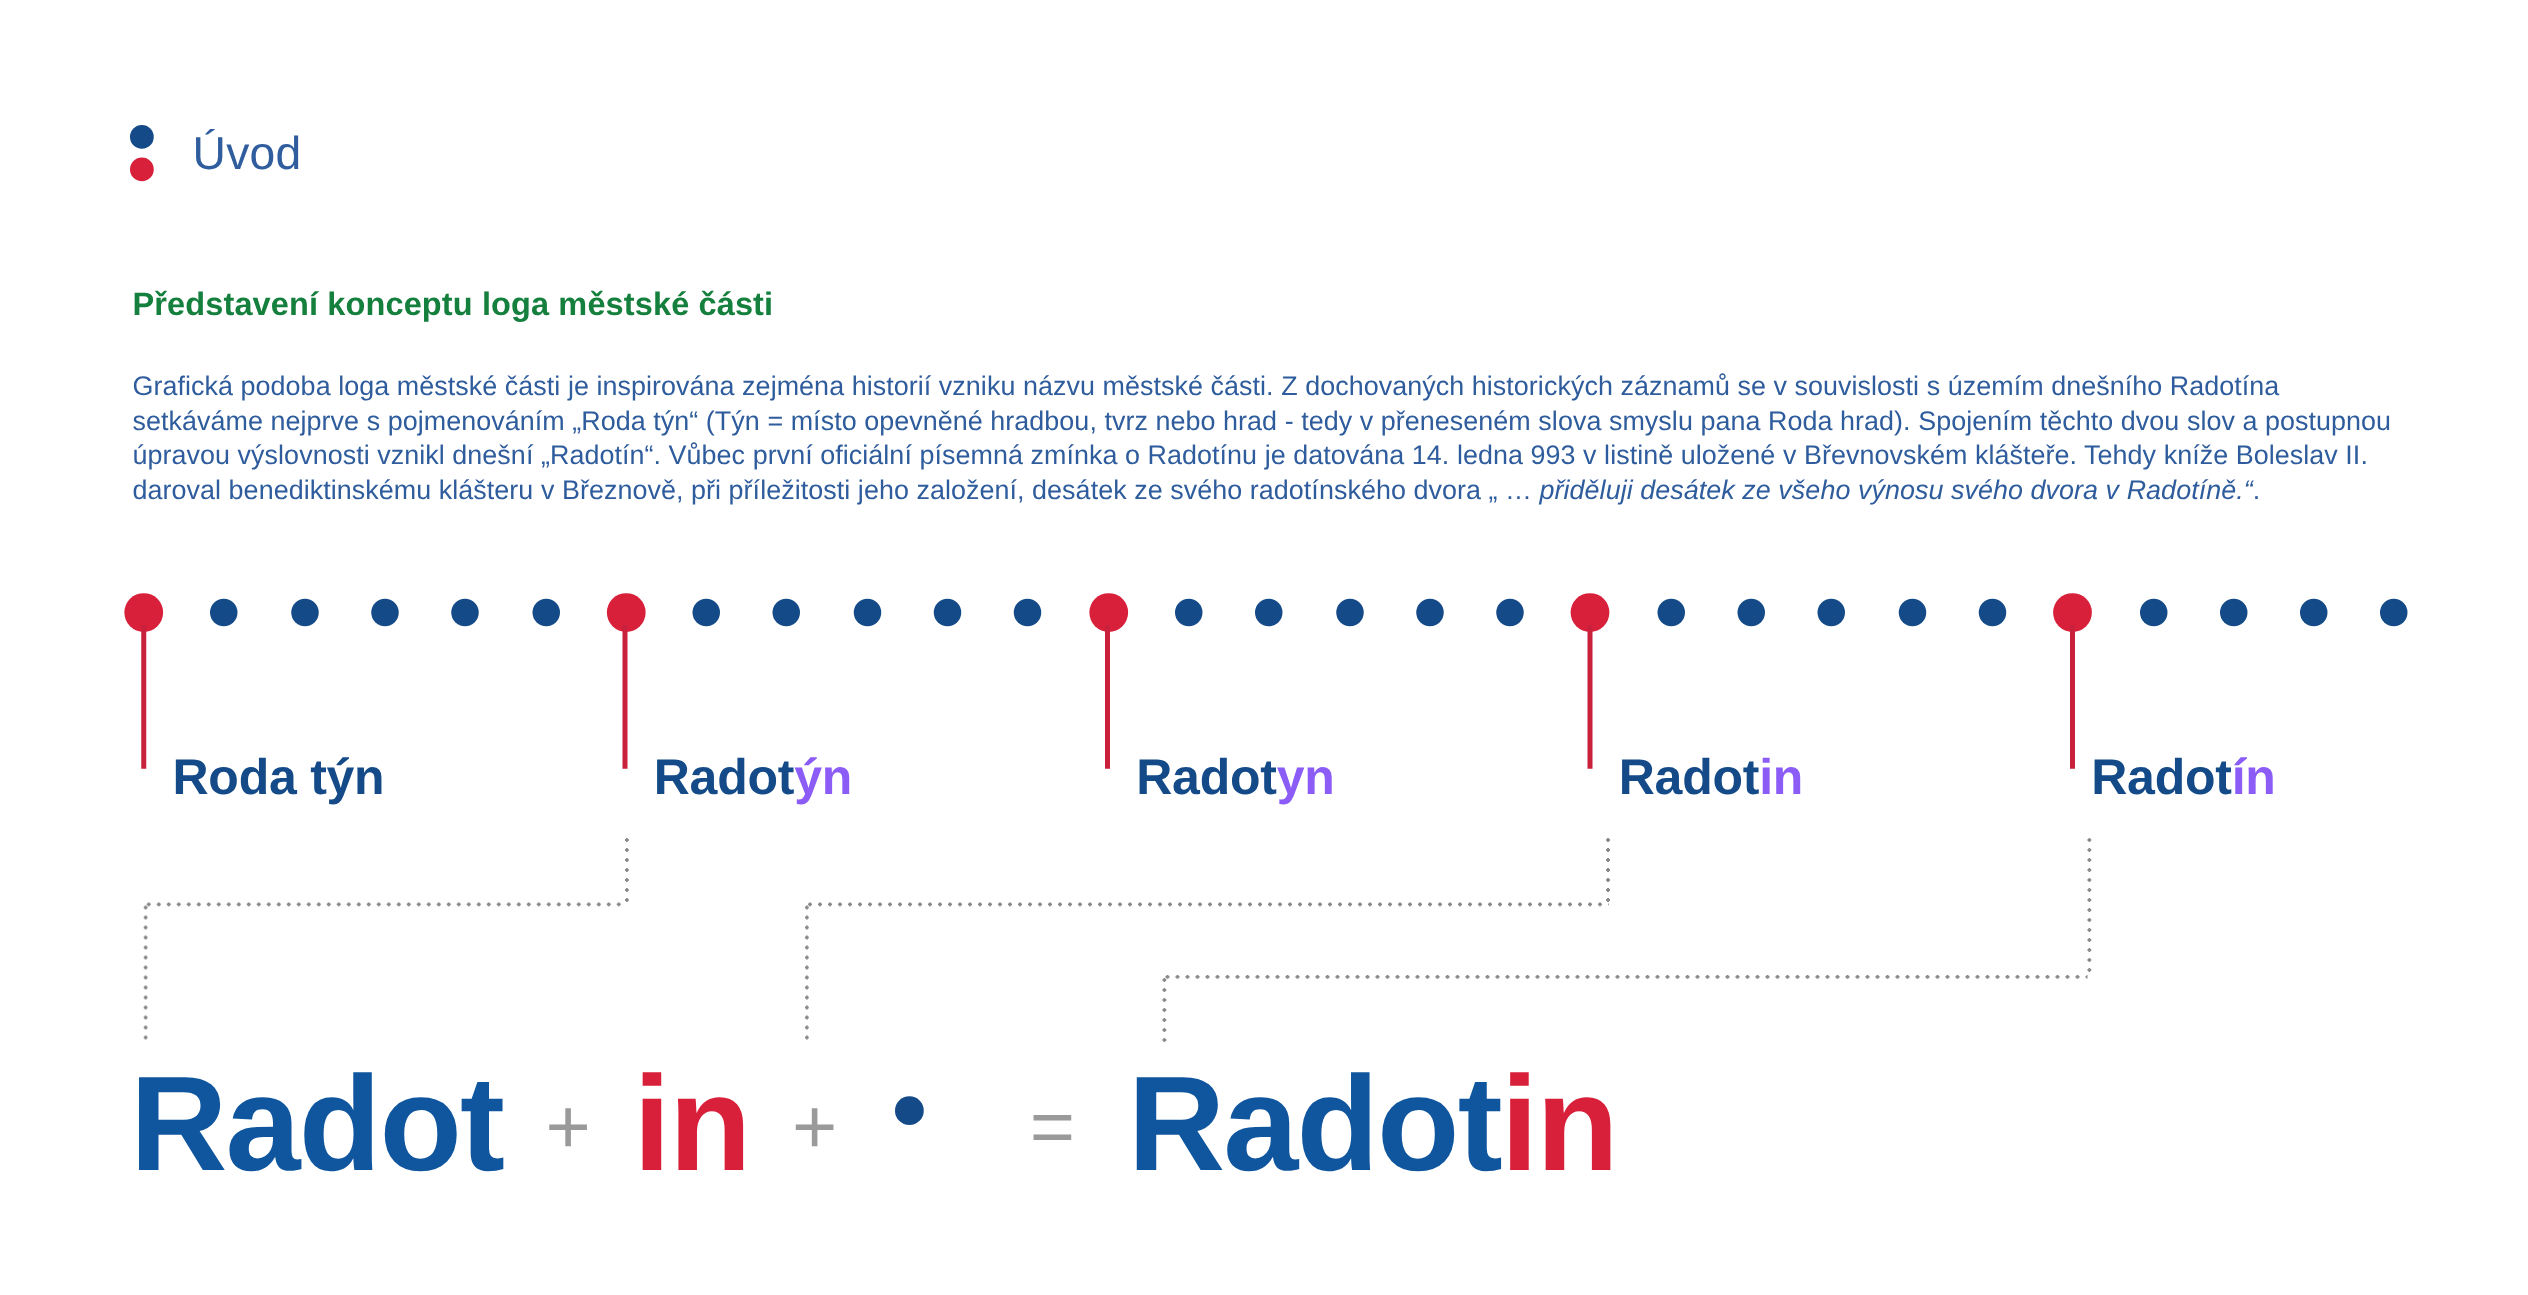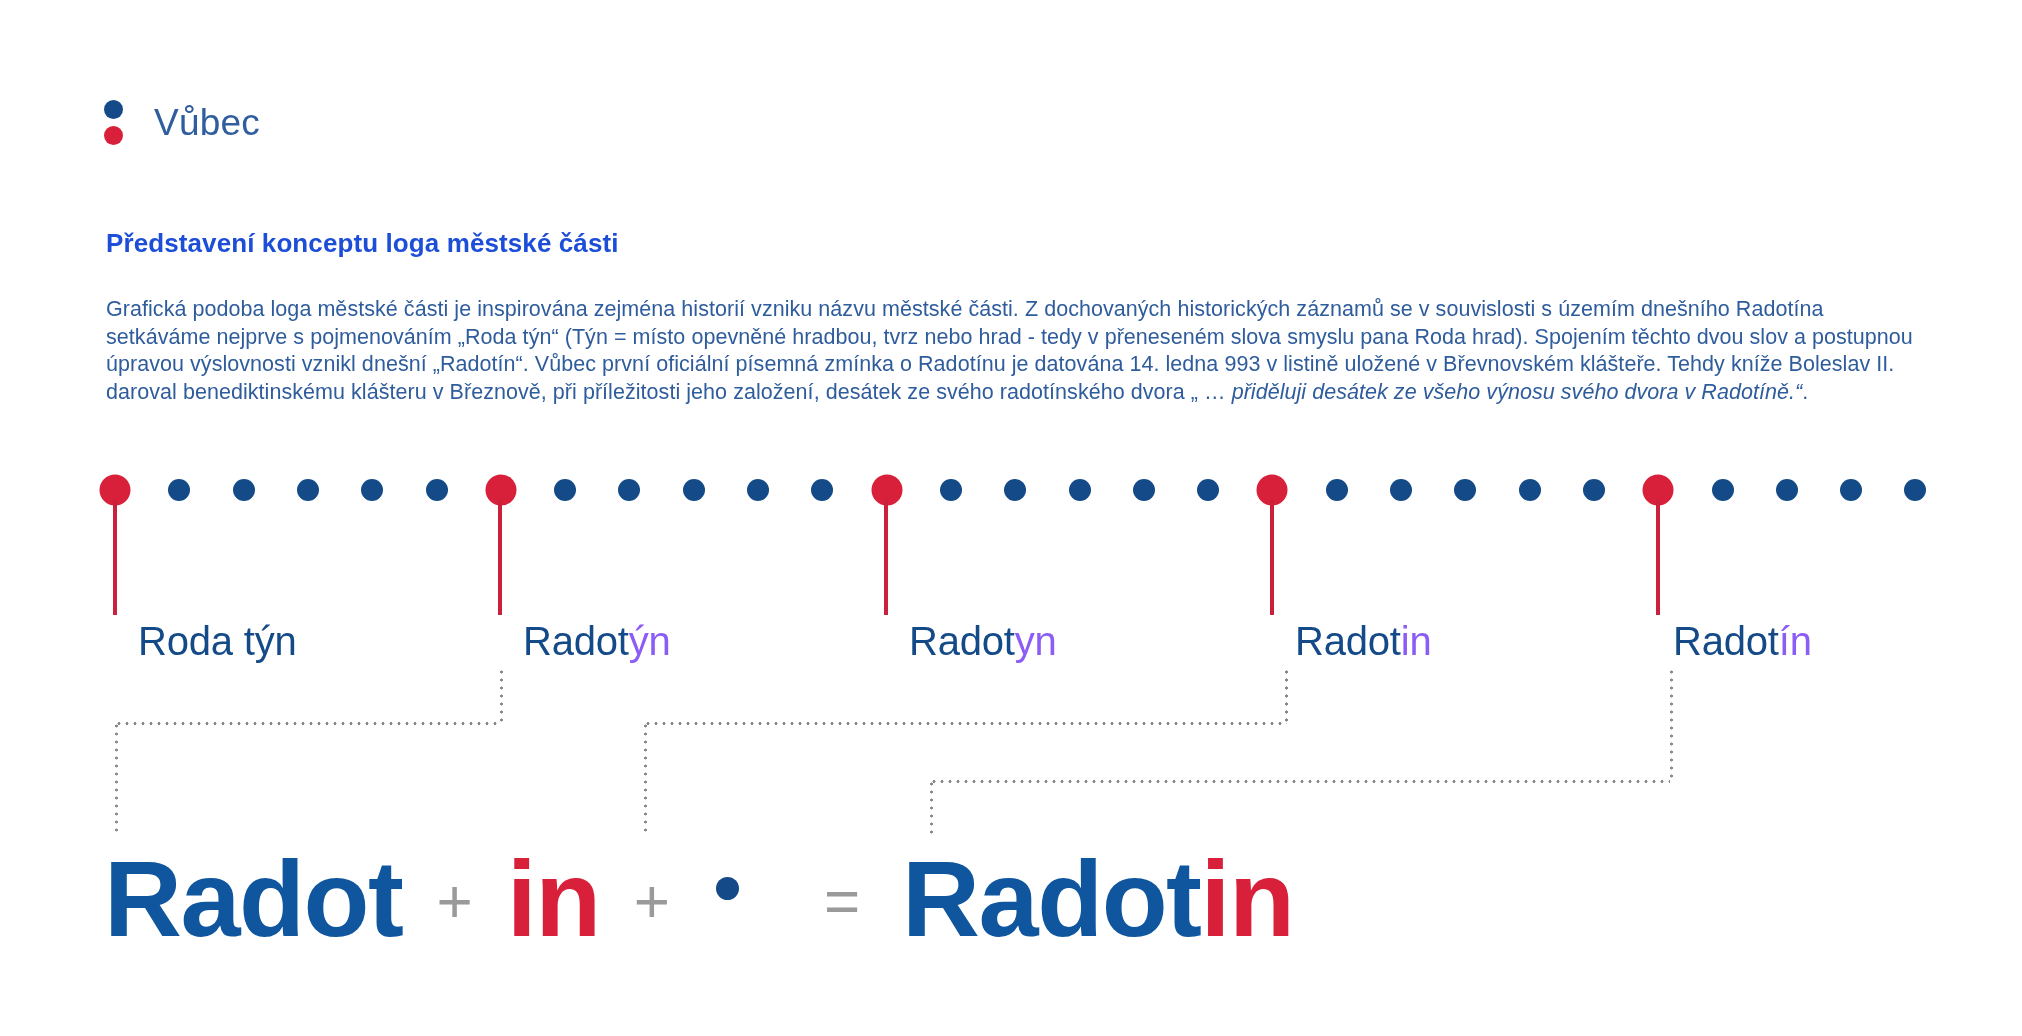--- a/index.html
+++ b/index.html
@@ -41,21 +41,21 @@
     line-height: 1;
   }
 
   
   .section-heading {
     position: absolute;
     left: 106px;
     top: 228px;
     font-size: 26px;
     font-weight: bold;
-    color: #1d4ed8;
+    color: #15803d;
     letter-spacing: 0.1px;
   }
 
   
   .paragraph {
     position: absolute;
     left: 106px;
     top: 296px;
     width: 1812px;
     font-size: 21.5px;
@@ -77,25 +77,24 @@
   .tl-stem {
     position: absolute;
     width: 4px;
     background: #c9213c;
     transform: translateX(-50%);
   }
 
   .tl-label {
     position: absolute;
     font-size: 40px;
-    font-weight: normal;
+    font-weight: bold;
     color: #134a87;
     white-space: nowrap;
     letter-spacing: -0.2px;
-    margin-top: 19px;
   }
   .tl-label .hl { color: #8b5cf6; }
 
   
   .dot-h {
     position: absolute;
     height: 3px;
     background-image: radial-gradient(circle, #8a8a8a 1.4px, transparent 1.6px);
     background-size: 8px 3px;
     background-repeat: repeat-x;
@@ -151,21 +150,21 @@
   }
 </style>
 </head>
 <body>
 
 <div class="header">
   <div class="header-dots">
     <div class="hdot blue"></div>
     <div class="hdot red"></div>
   </div>
-  <div class="header-title">Vůbec</div>
+  <div class="header-title">Úvod</div>
 </div>
 
 <div class="section-heading">Představení konceptu loga městské části</div>
 
 <div class="paragraph"><span>Grafická podoba loga městské části je inspirována zejména historií vzniku názvu městské části. Z dochovaných historických záznamů se v souvislosti s územím dnešního Radotína setkáváme nejprve s pojmenováním „Roda týn“ (Týn = místo opevněné hradbou, tvrz nebo hrad - tedy v přeneseném slova smyslu pana Roda hrad). Spojením těchto dvou slov a postupnou úpravou výslovnosti vznikl dnešní „Radotín“. Vůbec první oficiální písemná zmínka o Radotínu je datována 14. ledna 993 v listině uložené v Břevnovském klášteře. Tehdy kníže Boleslav II. daroval benediktinskému klášteru v Březnově, při příležitosti jeho založení, desátek ze svého radotínského dvora „ … </span><i>přiděluji desátek ze všeho výnosu svého dvora v Radotíně.“</i><span>.</span></div>
 
 <div class="timeline" id="timeline">
     <div class="tl-dot red" style="left: 115px; top: 490px;"></div>
     <div class="tl-dot blue" style="left: 179.3px; top: 490px;"></div>
     <div class="tl-dot blue" style="left: 243.6px; top: 490px;"></div>

